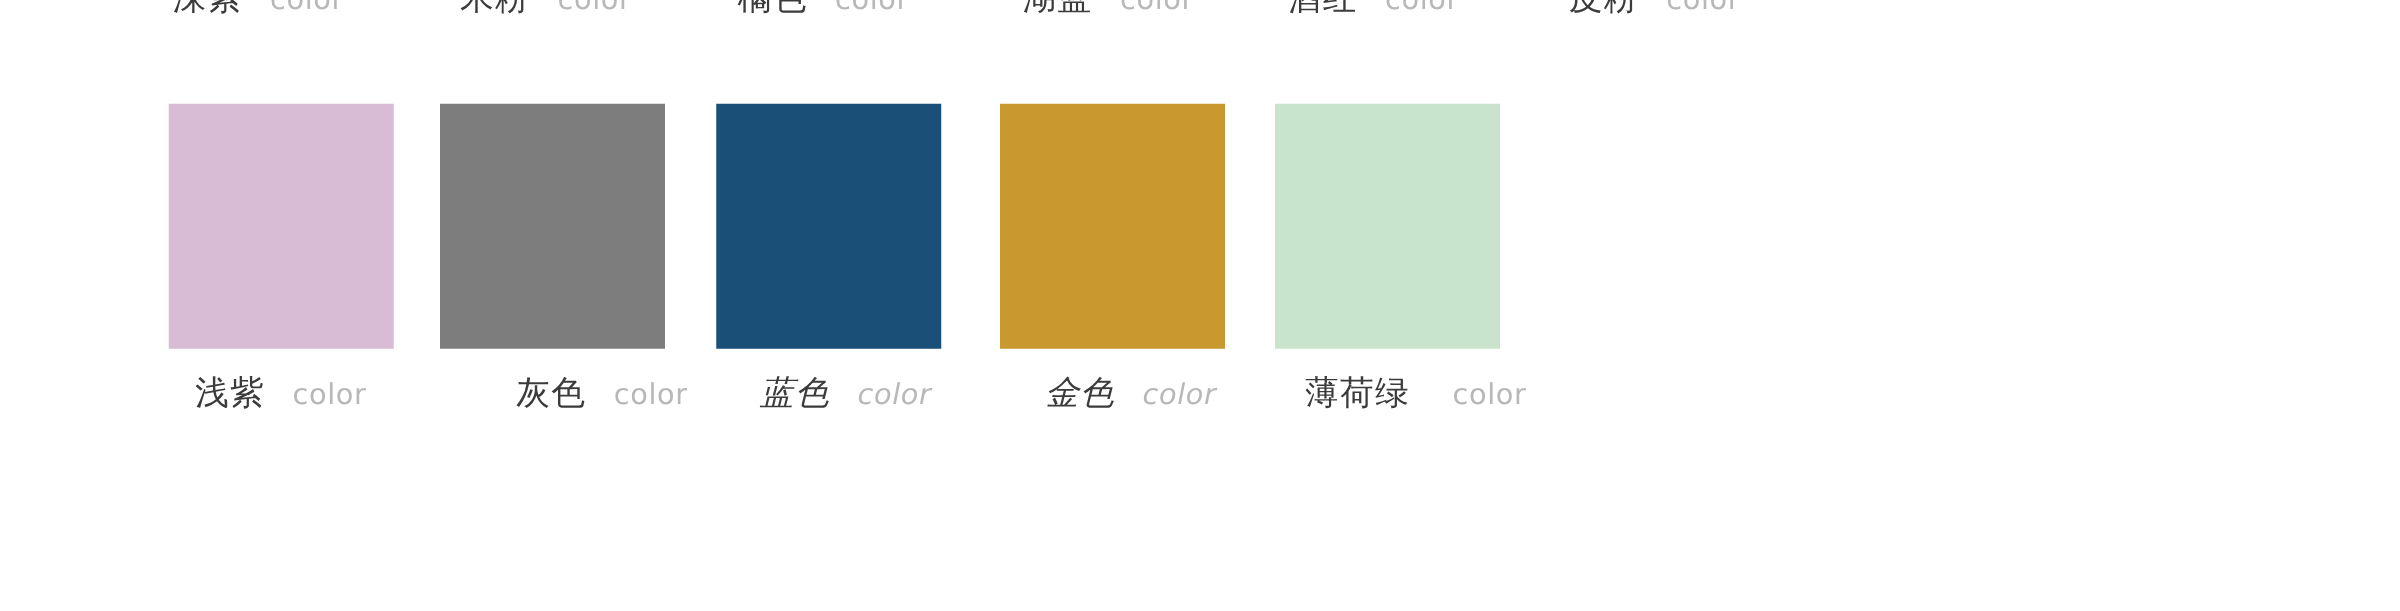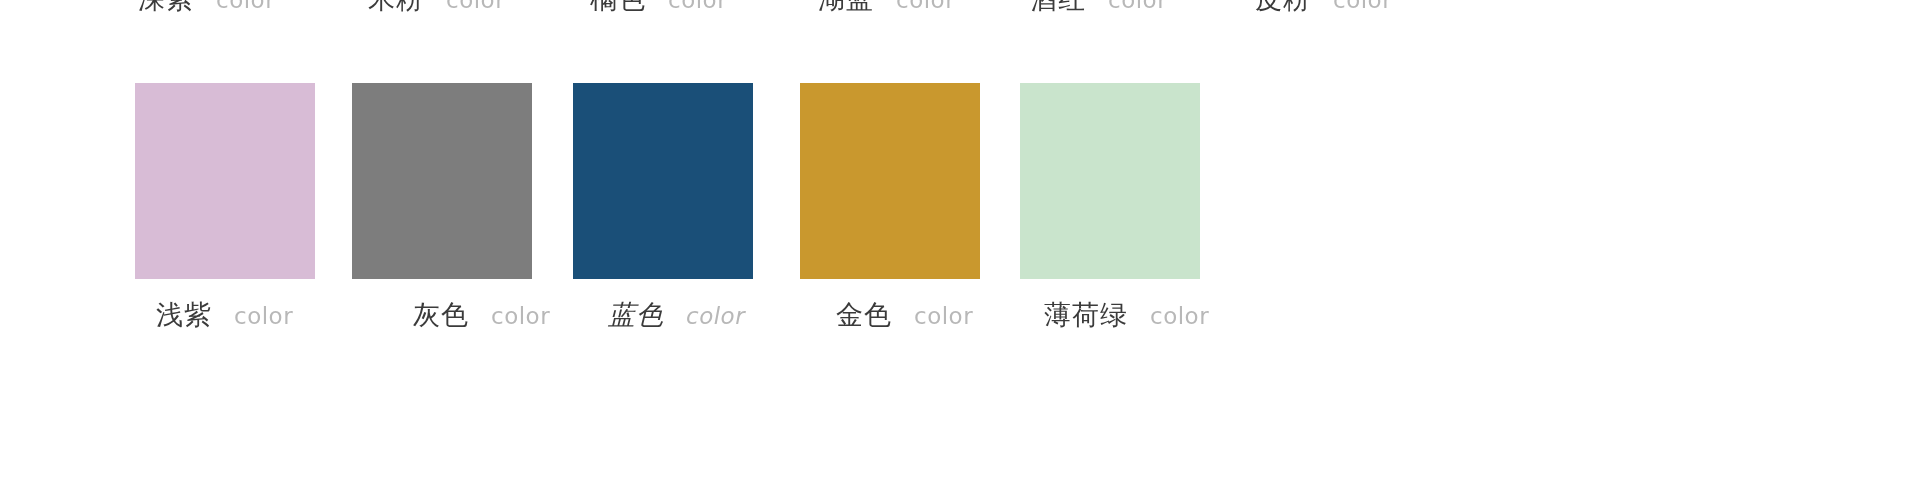--- a/index.html
+++ b/index.html
@@ -116,23 +116,23 @@
       <span class="meta">color</span>
     </div>
     <div class="label-cell cell" style="position:absolute;left:370px;margin-left:27px;">
       <span class="name">灰色</span>
       <span class="meta">color</span>
     </div>
     <div class="label-cell cell" style="position:absolute;left:592px;font-style:italic;">
       <span class="name">蓝色</span>
       <span class="meta">color</span>
     </div>
-    <div class="label-cell cell" style="position:absolute;left:820px;">
+    <div class="label-cell cell" style="position:absolute;left:820px;font-style:italic;">
       <span class="name">金色</span>
       <span class="meta">color</span>
     </div>
-    <div class="label-cell cell" style="position:absolute;left:1028px;">
+    <div class="label-cell cell" style="position:absolute;left:1028px;gap:12px;">
       <span class="name">薄荷绿</span>
       <span class="meta">color</span>
     </div>
   </div>
 
 </div>
 
 </body></html>

